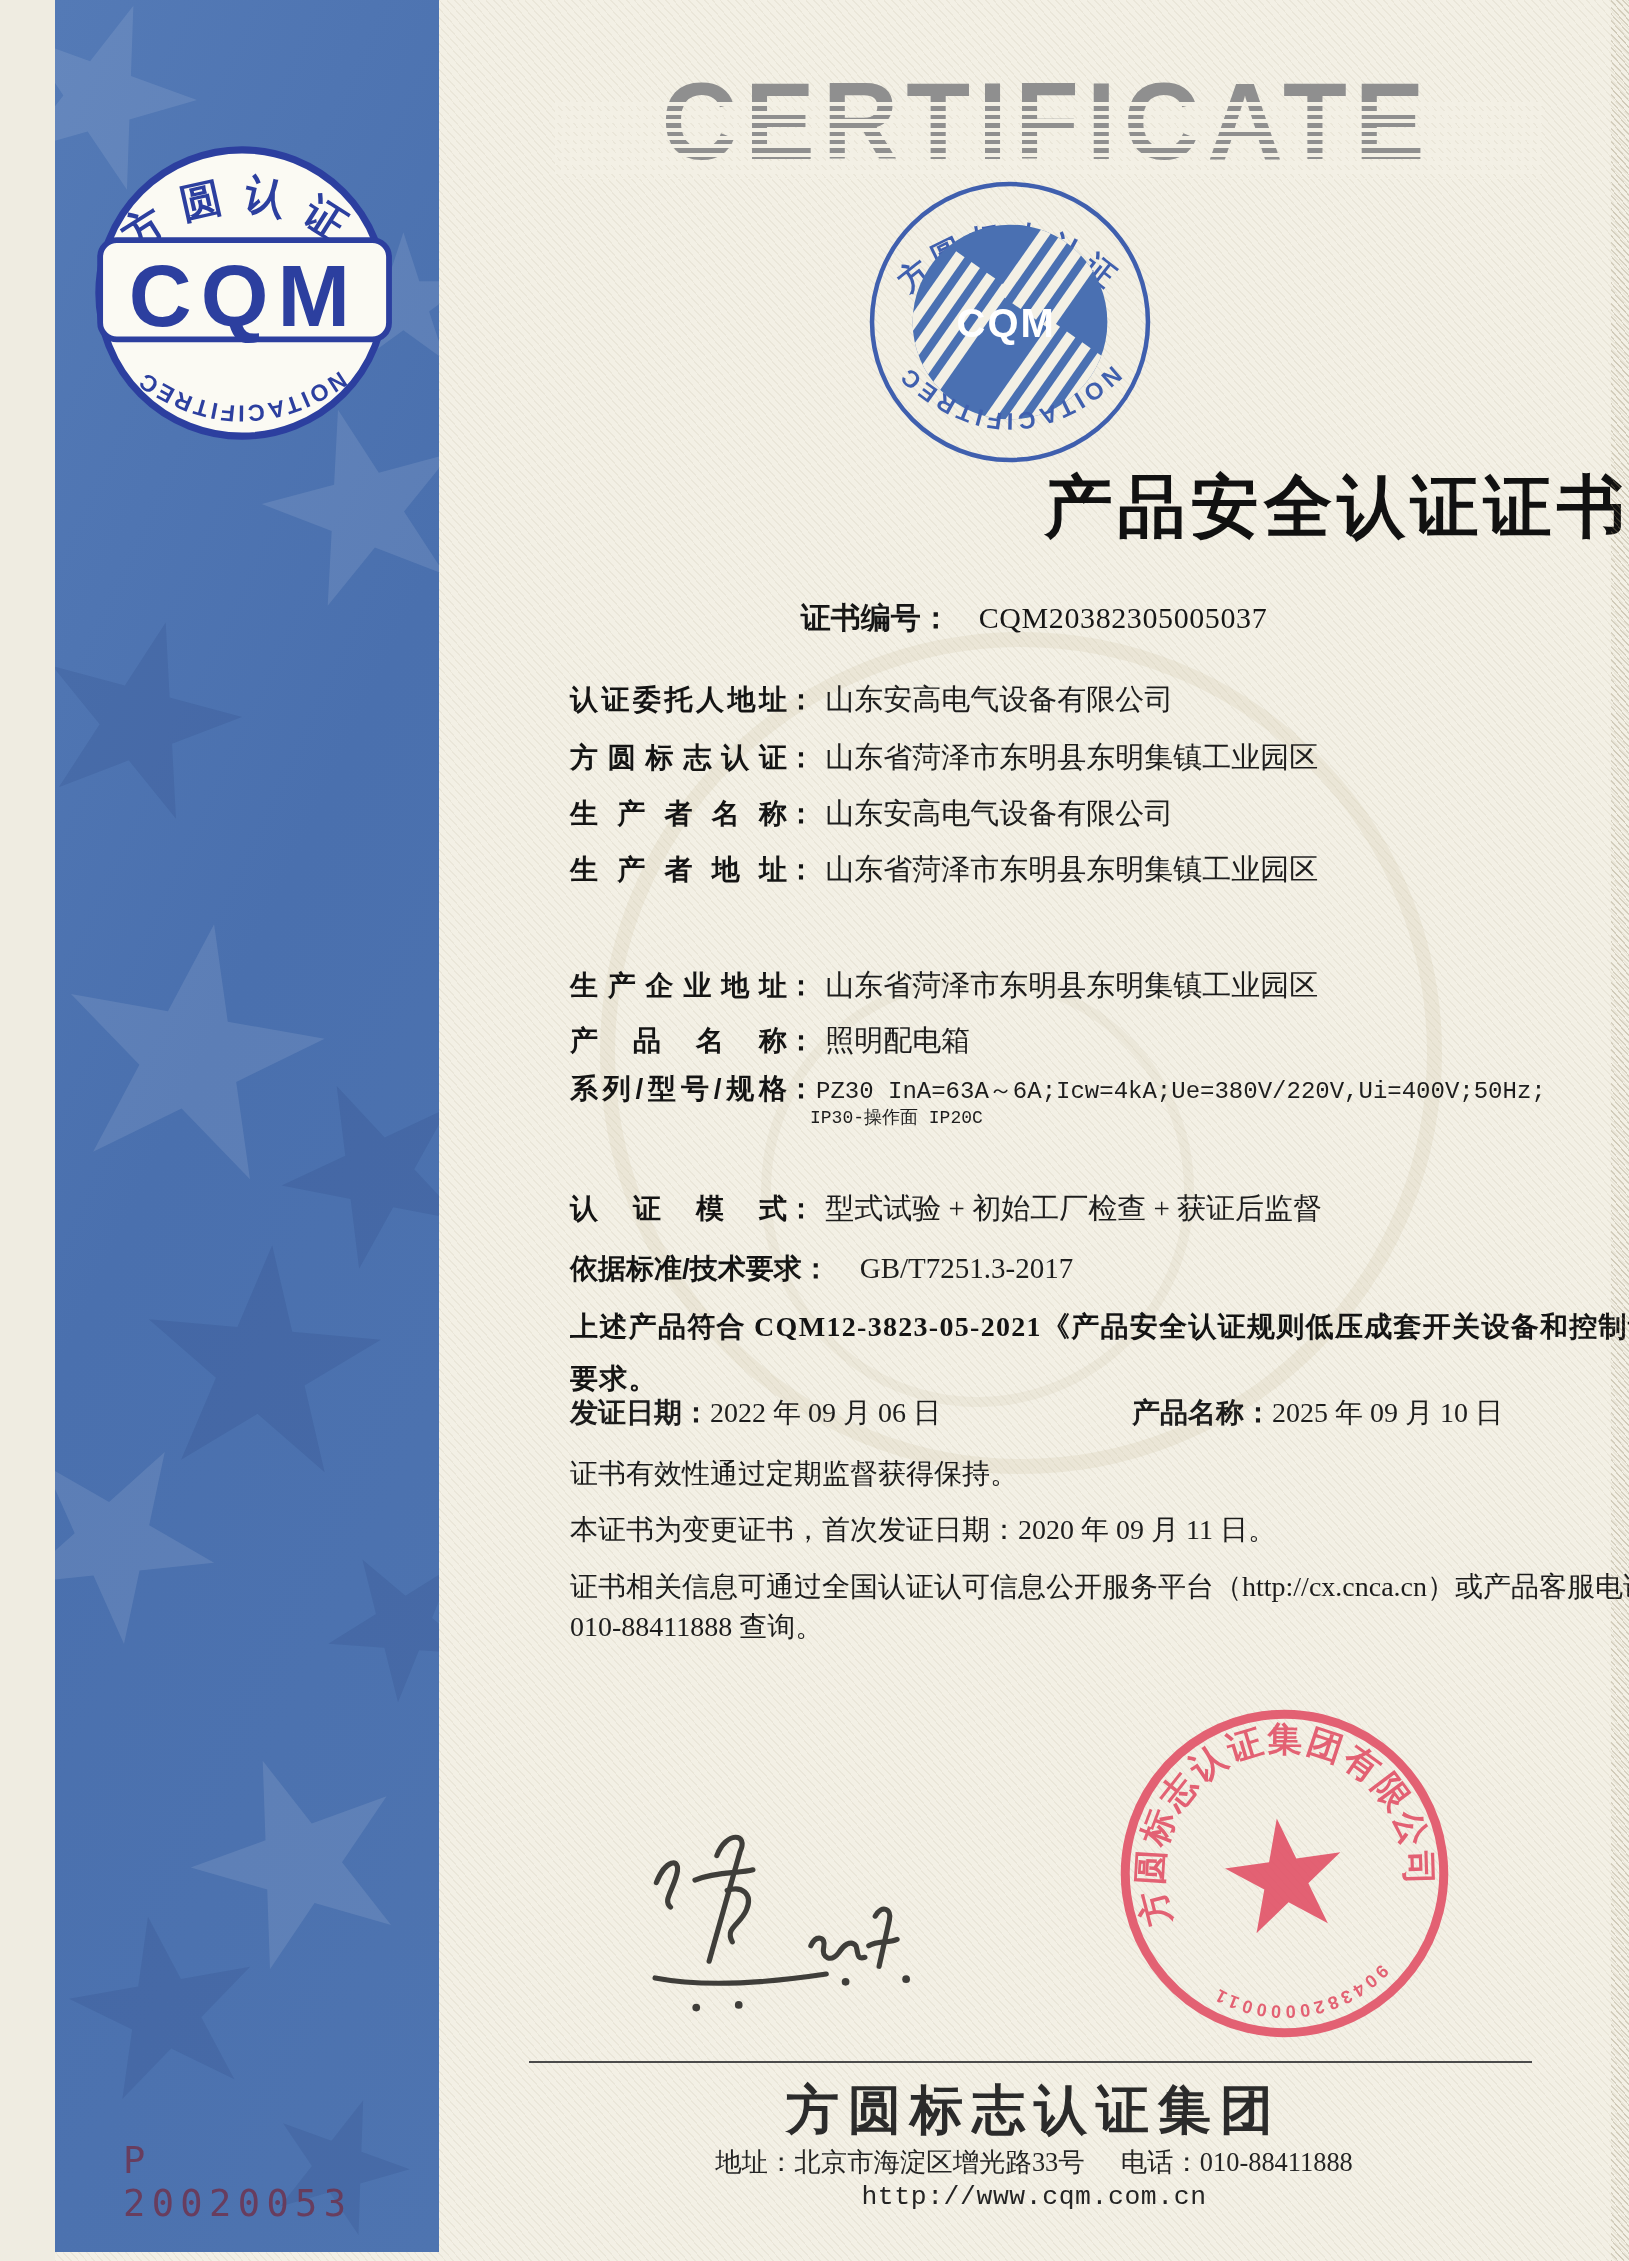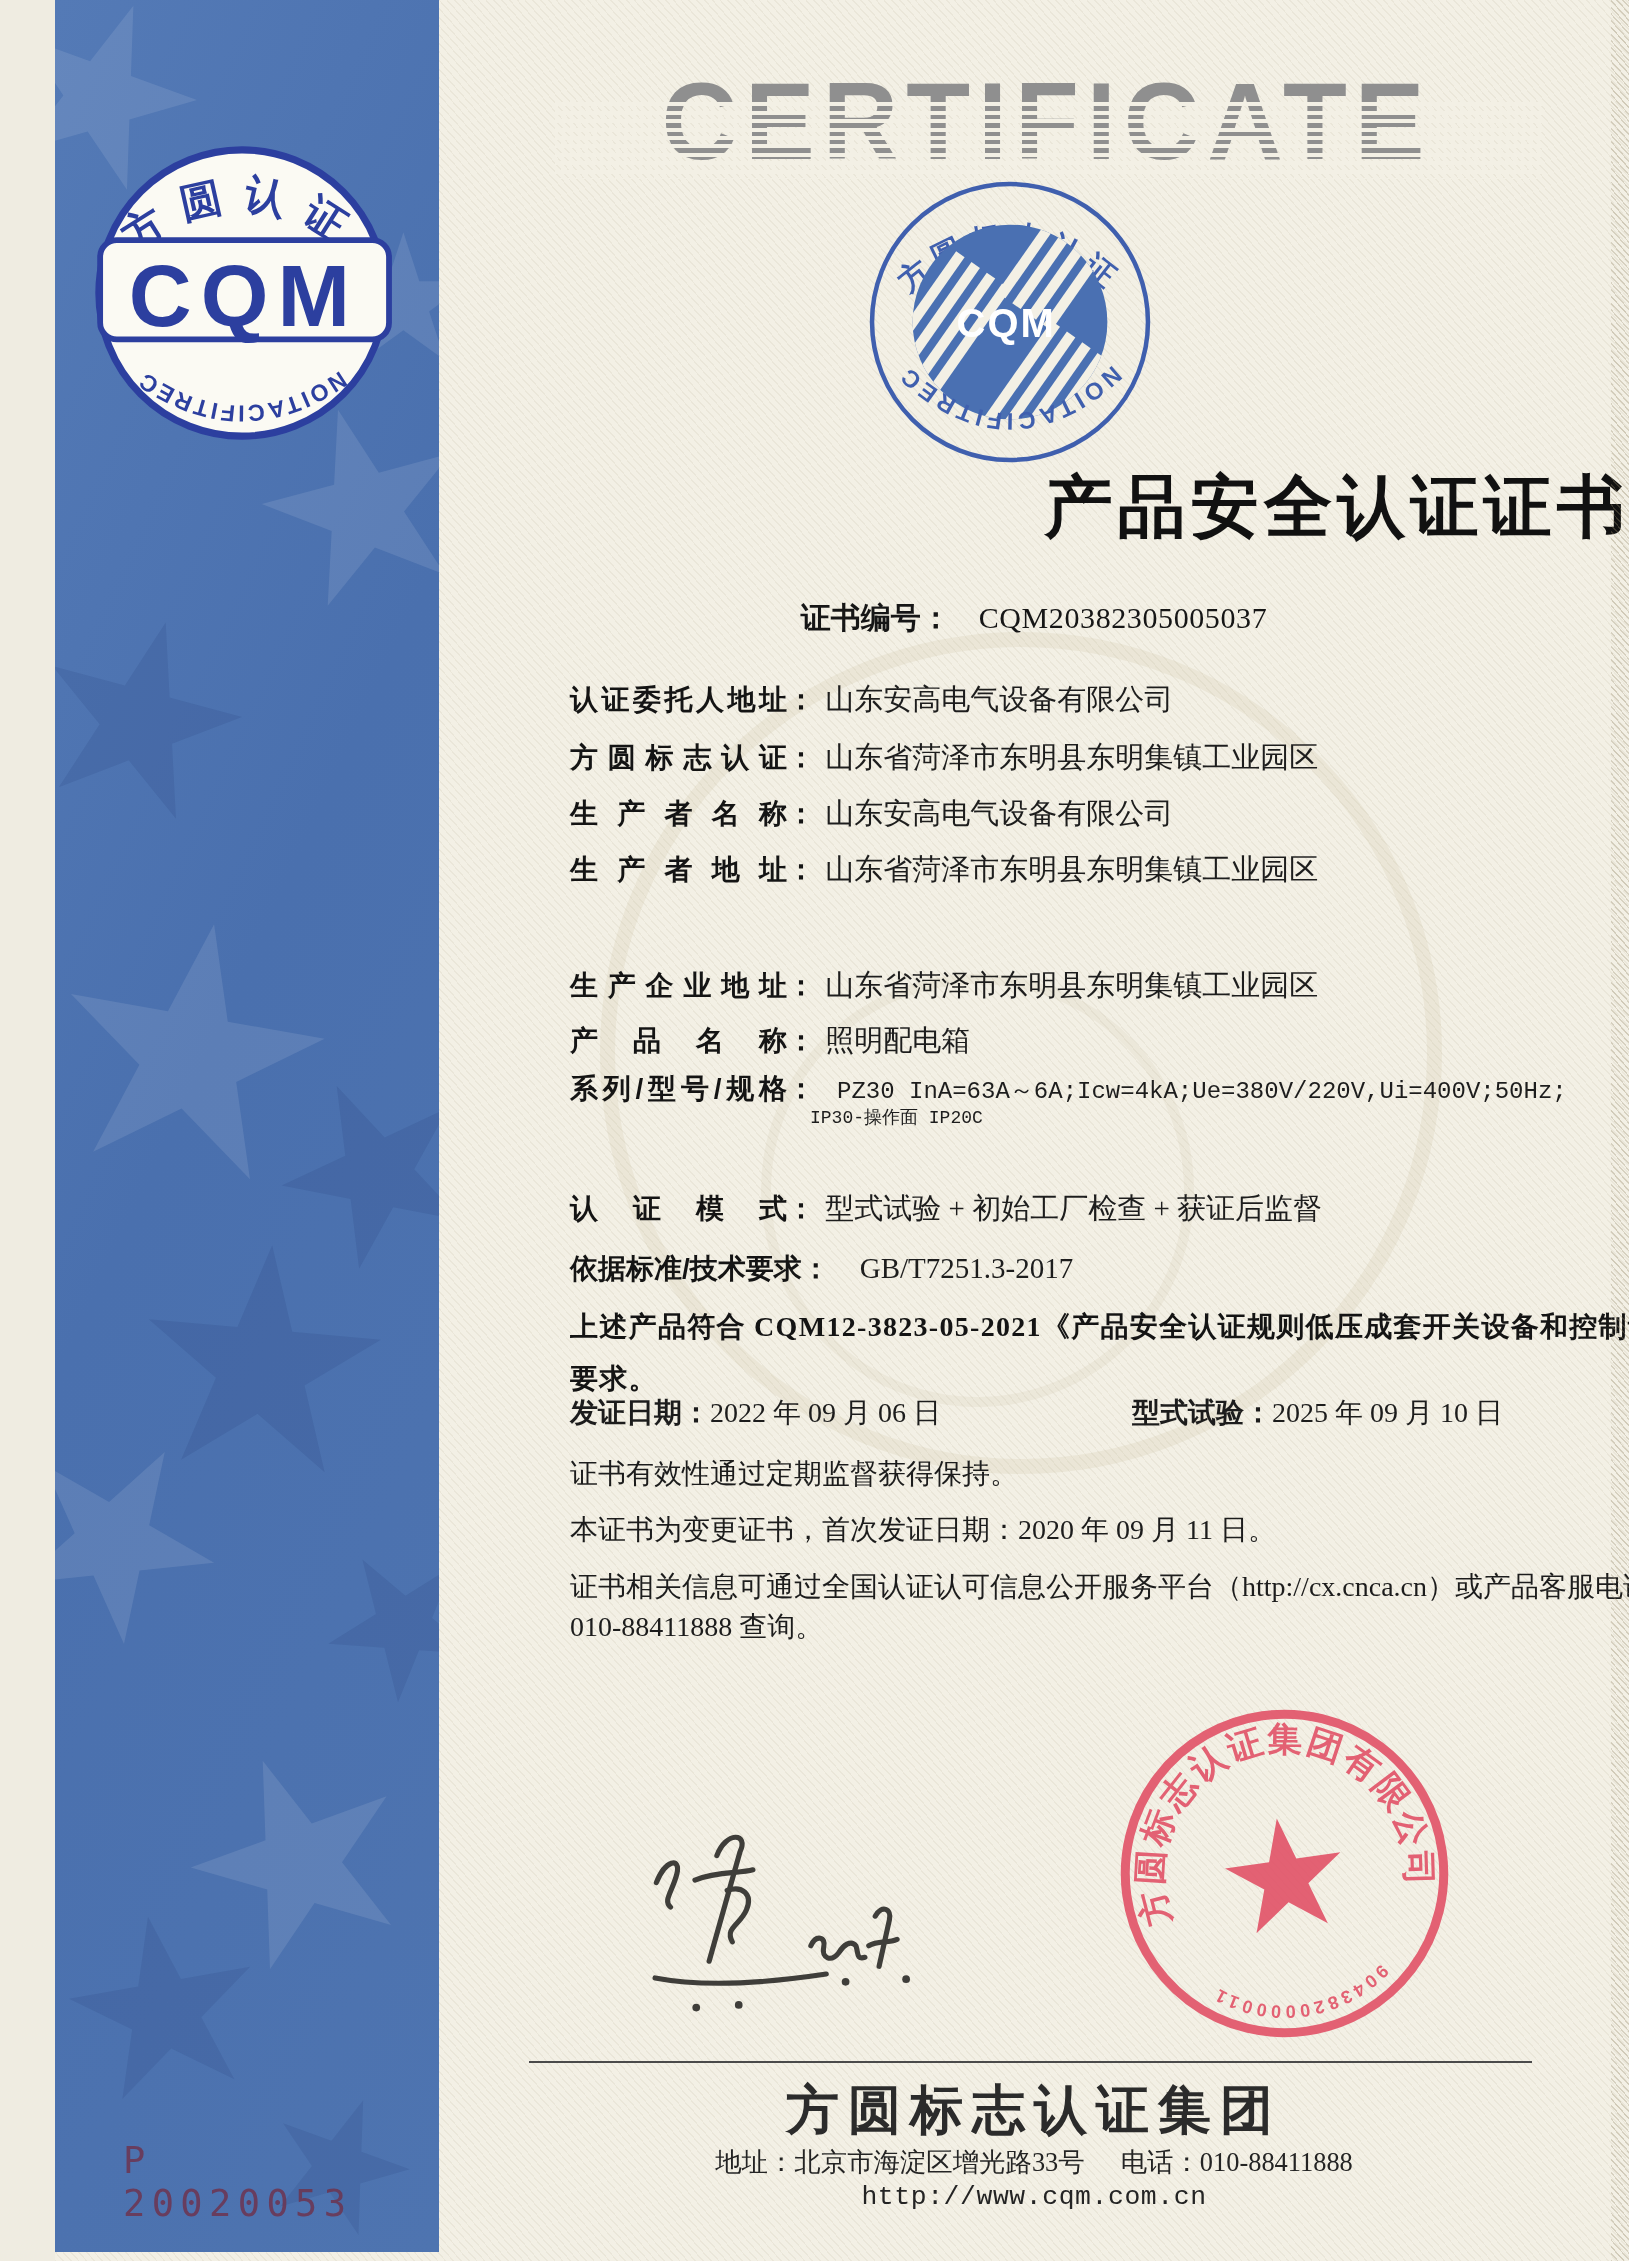--- a/index.html
+++ b/index.html
@@ -50,21 +50,21 @@
   }
   .cert-no .lab{font-weight:700;}
   .cert-no .val{letter-spacing:0.6px;margin-left:28px;}
 
   .frow{position:absolute;left:570px;white-space:nowrap;}
   .flabel{
     font-family:"Liberation Sans",sans-serif;font-weight:700;font-size:28px;color:#141414;
   }
   .jlabel{display:inline-block;width:217px;text-align:justify;text-align-last:justify;vertical-align:baseline;}
   .fvalue{font-size:29px;color:#1d1d1d;margin-left:10.3px;}
-  .fvalue-mono{font-family:"Liberation Mono",monospace;font-size:24px;margin-left:22px;color:#1d1d1d;}
+  .fvalue-mono{font-family:"Liberation Mono",monospace;font-size:24px;margin-left:1px;color:#1d1d1d;}
   .spec-line2{position:absolute;left:810px;top:1105px;font-family:"Liberation Mono",monospace;font-size:18px;color:#1d1d1d;}
 
   .comp{position:absolute;left:570px;font-weight:700;font-size:28px;letter-spacing:1.3px;color:#141414;white-space:nowrap;}
   .note{position:absolute;left:570px;font-size:28px;color:#1c1c1c;white-space:nowrap;}
   .dlab{font-weight:700;}
 
   .signature{position:absolute;left:619px;top:1818px;}
   .sig-stroke{fill:none;stroke:#3f3e3a;stroke-width:8;stroke-linecap:round;stroke-linejoin:round;}
 
   .stamp{position:absolute;left:1104px;top:1691px;opacity:.92;}
@@ -220,21 +220,21 @@
     <span class="flabel">依据标准/技术要求：</span><span class="fvalue" style="margin-left:30px">GB/T7251.3-2017</span>
   </div>
 
   <div class="comp" style="top:1308px">上述产品符合 CQM12-3823-05-2021《产品安全认证规则低压成套开关设备和控制设备》的</div>
   <div class="comp" style="top:1360px">要求。</div>
 
   <div class="note" style="top:1394px">
     <span class="dlab">发证日期：</span><span>2022 年 09 月 06 日</span>
   </div>
   <div class="note" style="top:1394px;left:1132px">
-    <span class="dlab">型式试验：</span><span>2025 年 09 月 10 日</span>
+    <span class="dlab">产品名称：</span><span>2025 年 09 月 10 日</span>
   </div>
 
   <div class="note" style="top:1455px">证书有效性通过定期监督获得保持。</div>
   <div class="note" style="top:1511px">本证书为变更证书，首次发证日期：2020 年 09 月 11 日。</div>
   <div class="note" style="top:1568px">证书相关信息可通过全国认证认可信息公开服务平台（http://cx.cnca.cn）或产品客服电话</div>
   <div class="note" style="top:1608px">010-88411888 查询。</div>
 
   <svg class="signature" width="309" height="213" viewBox="0 0 480 330">
     <path class="sig-stroke" d="M58,100 C72,64 96,60 90,86 C83,114 68,128 80,138"></path>
     <path class="sig-stroke" d="M152,58 C166,20 202,22 188,52 L140,222"></path>

